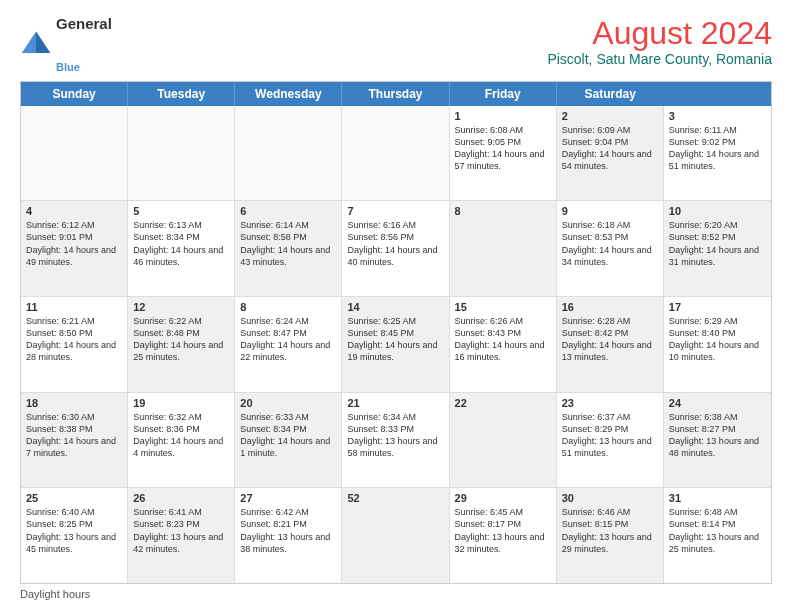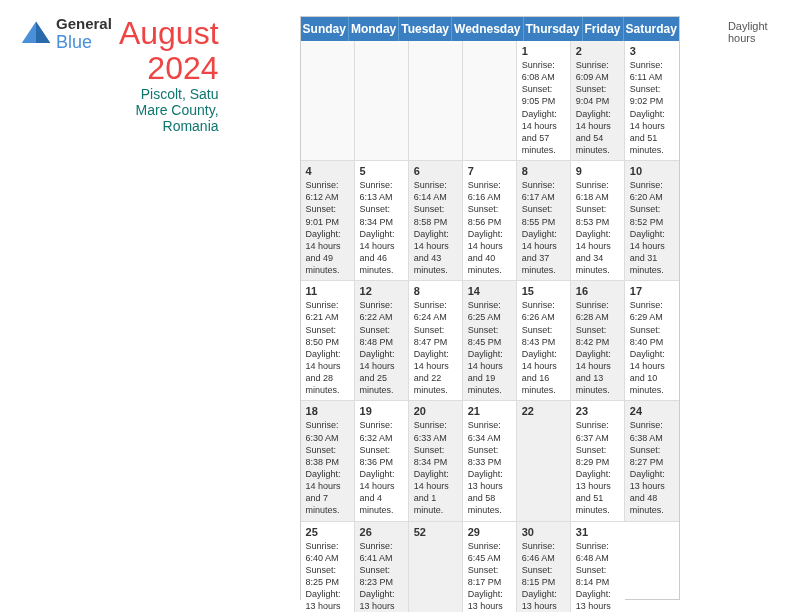--- a/index.html
+++ b/index.html
@@ -8,21 +8,21 @@
       background: #fff;
       width: 792px;
       height: 612px;
       overflow: hidden;
     }
     .page {
       width: 792px;
       height: 612px;
       padding: 16px 20px 12px 20px;
       display: flex;
-      gap: 48px;
+      flex-direction: column;
     }
     .header {
       display: flex;
       justify-content: space-between;
       align-items: flex-start;
       margin-bottom: 8px;
     }
     .logo {
       display: flex;
       align-items: center;
@@ -32,23 +32,24 @@
       display: flex;
       flex-direction: column;
       line-height: 1.1;
     }
     .logo-general {
       font-size: 15px;
       font-weight: bold;
       color: #333;
     }
     .logo-blue {
-      font-size: 18px;
-      font-weight: normal;
+      font-size: 11px;
+      font-weight: bold;
       color: #4a90d9;
+      margin-top: 28px;
     }
     .logo-icon {
       width: 32px;
       height: 32px;
     }
     .title-block {
       text-align: right;
     }
     .main-title {
       font-size: 32px;
@@ -58,21 +59,20 @@
     }
     .subtitle {
       font-size: 14px;
       color: #0f766e;
     }
     .calendar {
       flex: 1;
       display: flex;
       flex-direction: column;
       border: 1px solid #ccc;
-      margin-left: 33px;
     }
     .cal-header {
       display: grid;
       grid-template-columns: repeat(7, 1fr);
       background: #3a7fc1;
     }
     .cal-header-cell {
       color: #fff;
       font-size: 12px;
       font-weight: bold;
@@ -140,21 +140,20 @@
     </div>
     <div class="title-block">
       <div class="main-title">August 2024</div>
       <div class="subtitle">Piscolt, Satu Mare County, Romania</div>
     </div>
   </div>
 
   <div class="calendar">
     <div class="cal-header">
     <div class="cal-header-cell">Sunday</div>
-        <div class="cal-header-cell">Monday</div>
         <div class="cal-header-cell">Tuesday</div>
         <div class="cal-header-cell">Wednesday</div>
         <div class="cal-header-cell">Thursday</div>
         <div class="cal-header-cell">Friday</div>
         <div class="cal-header-cell">Saturday</div>
       </div>
     <div class="cal-body">
     <div class="cal-row">
           <div class="cal-cell empty"></div>
           <div class="cal-cell empty"></div>
@@ -206,24 +205,20 @@
           </div>
           <div class="cal-cell">
             <span class="day-num">7</span>
             <div class="day-info">Sunrise: 6:16 AM
 Sunset: 8:56 PM
 Daylight: 14 hours
 and 40 minutes.</div>
           </div>
           <div class="cal-cell shaded">
             <span class="day-num">8</span>
-            <div class="day-info">Sunrise: 6:17 AM
-Sunset: 8:55 PM
-Daylight: 14 hours
-and 37 minutes.</div>
           </div>
           <div class="cal-cell">
             <span class="day-num">9</span>
             <div class="day-info">Sunrise: 6:18 AM
 Sunset: 8:53 PM
 Daylight: 14 hours
 and 34 minutes.</div>
           </div>
           <div class="cal-cell shaded">
             <span class="day-num">10</span>
@@ -338,20 +333,27 @@
 Sunset: 8:25 PM
 Daylight: 13 hours
 and 45 minutes.</div>
           </div>
           <div class="cal-cell shaded">
             <span class="day-num">26</span>
             <div class="day-info">Sunrise: 6:41 AM
 Sunset: 8:23 PM
 Daylight: 13 hours
 and 42 minutes.</div>
+          </div>
+          <div class="cal-cell">
+            <span class="day-num">27</span>
+            <div class="day-info">Sunrise: 6:42 AM
+Sunset: 8:21 PM
+Daylight: 13 hours
+and 38 minutes.</div>
           </div>
           <div class="cal-cell shaded">
             <span class="day-num">52</span>
           </div>
           <div class="cal-cell">
             <span class="day-num">29</span>
             <div class="day-info">Sunrise: 6:45 AM
 Sunset: 8:17 PM
 Daylight: 13 hours
 and 32 minutes.</div>

